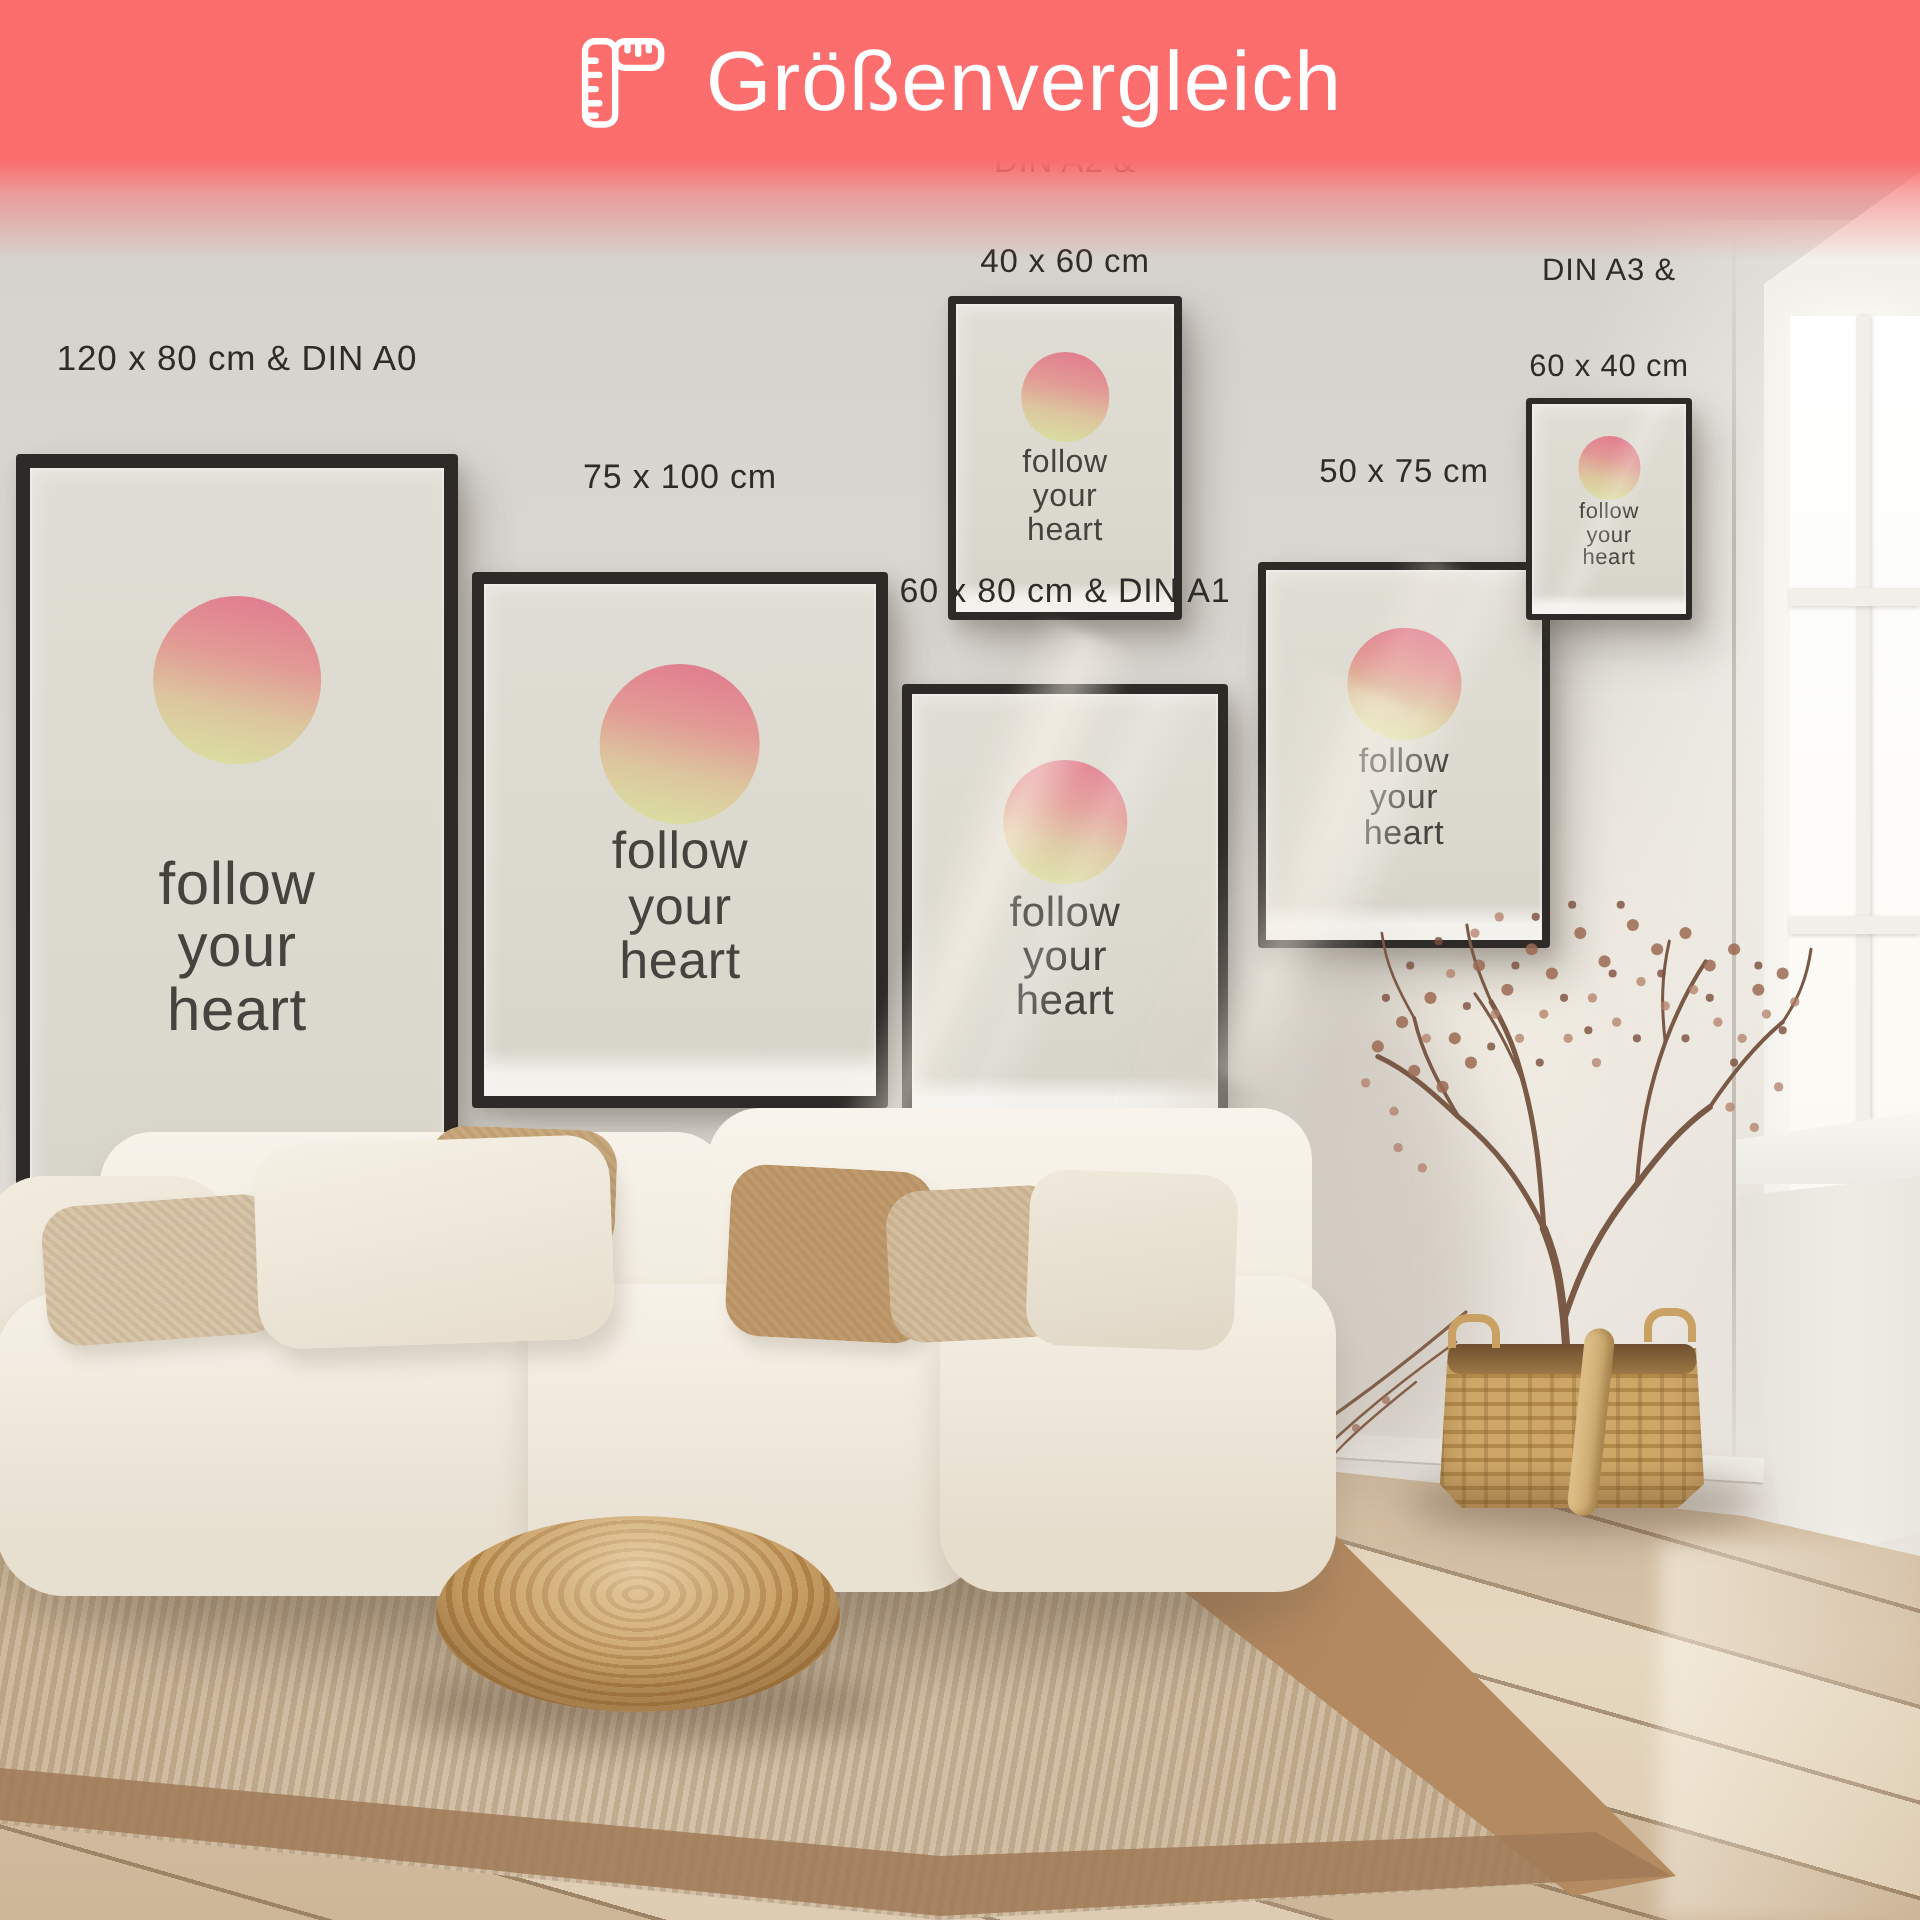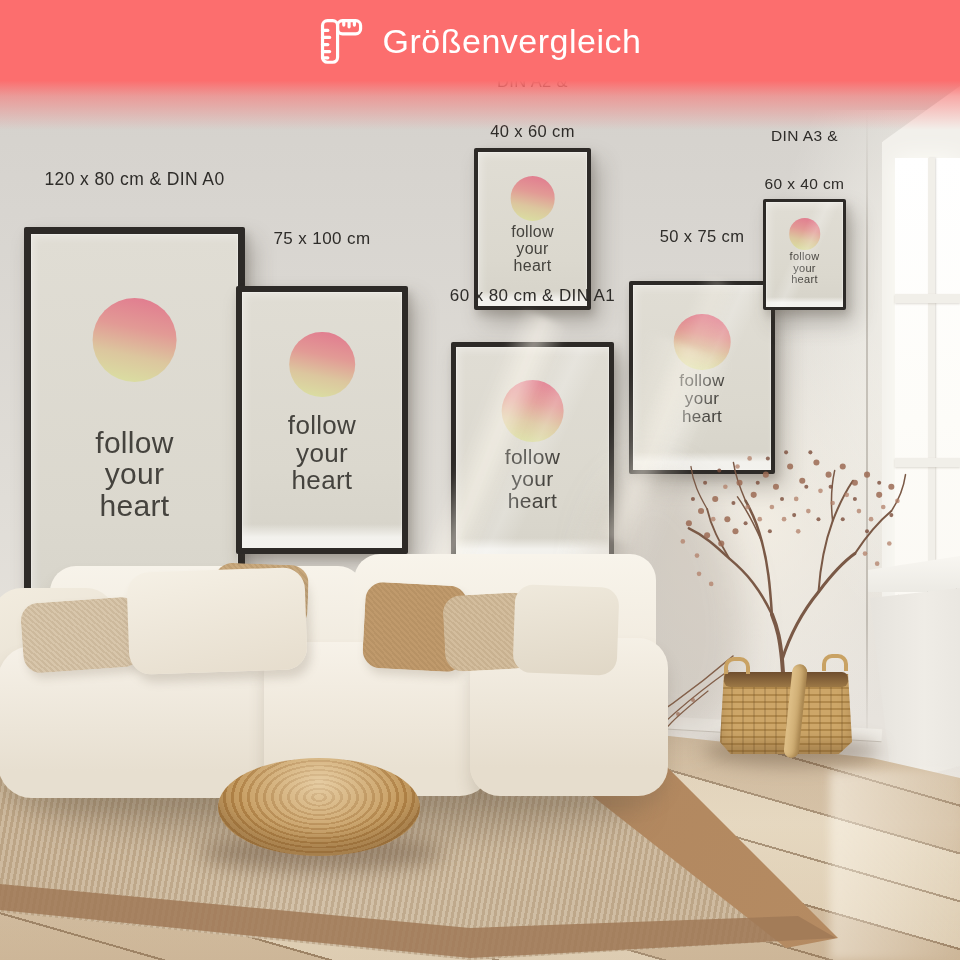--- a/index.html
+++ b/index.html
@@ -62,21 +62,21 @@
     background:#a07957;}
   .rug-sofa-shadow{left:30px;top:770px;width:610px;height:66px;z-index:4;border-radius:50%;
     background:rgba(95,80,62,.32);filter:blur(16px);}
 
   
   .banner{left:0;top:0;width:960px;height:130px;z-index:10;
     background:linear-gradient(180deg,#fc6e6e 0%,#fc6e6e 62%,rgba(252,110,110,.55) 74%,rgba(252,110,110,0) 100%);
     display:flex;align-items:flex-start;justify-content:center;}
   .banner-inner{position:static;display:flex;align-items:center;gap:18px;margin-top:12px;height:58px;}
   .banner-inner svg{position:static;display:block;}
-  .banner-title{position:static;color:#fff;font-size:34px;font-weight:500;letter-spacing:.5px;line-height:58px;}
+  .banner-title{position:static;color:#fff;font-size:42px;font-weight:500;letter-spacing:.5px;line-height:58px;}
 
   
   .pgroup{z-index:4;}
   .plabel{bottom:100%;left:50%;transform:translateX(-50%);margin-bottom:var(--lmb,6px);
     font-size:var(--lfs,16px);font-weight:500;letter-spacing:.4px;color:#2e2c29;
     text-align:center;line-height:1.3;white-space:nowrap;width:max-content;}
   .plabel span{position:static;display:block;margin-top:28px;}
   .frame{inset:0;background:#2d2a27;border-radius:2px;padding:var(--bw,4px);
     box-shadow:9px 13px 22px rgba(70,62,52,.28),3px 5px 9px rgba(70,62,52,.2);}
   .art{position:relative;width:100%;height:100%;overflow:hidden;
@@ -84,22 +84,22 @@
     box-shadow:inset 0 0 0 1px rgba(255,255,255,.28),inset 3px 3px 9px rgba(255,255,255,.35);}
   .circle{top:15.5%;left:50%;transform:translateX(-50%);width:41%;aspect-ratio:1;border-radius:50%;
     background:linear-gradient(192deg,#e1798f 2%,#e29a95 38%,#dcc69e 66%,#dadfa2 95%);}
   .quote{top:47%;left:0;width:100%;text-align:center;font-size:var(--qs,16px);
     line-height:1.05;letter-spacing:.3px;color:#45433e;font-weight:400;}
   .quote span{position:static;display:block;}
   .band{left:0;right:0;bottom:0;height:9.5%;
     background:linear-gradient(180deg,rgba(245,244,240,0),rgba(245,244,240,.92) 55%);}
   .reflect .art::after{content:"";position:absolute;inset:0;
     background:linear-gradient(115deg,transparent 40%,rgba(255,255,255,.22) 50%,transparent 60%);}
-  #pg1{left:24px;top:227px;width:221px;height:424px;padding-left:27px;--bw:7px;--qs:30px;--lfs:17.5px;--lmb:8px;}
-  #pg2{left:236px;top:286px;width:172px;height:268px;--bw:6px;--qs:26px;--lfs:17px;--lmb:8px;}
+  #pg1{left:8px;top:227px;width:221px;height:424px;padding-left:27px;--bw:7px;--qs:30px;--lfs:17.5px;--lmb:8px;}
+  #pg2{left:236px;top:286px;width:208px;height:268px;--bw:6px;--qs:26px;--lfs:17px;--lmb:8px;}
   #pg3{left:474px;top:148px;width:117px;height:162px;--bw:4px;--qs:16px;--lfs:16.5px;--lmb:6px;}
   #pg4{left:451px;top:342px;width:163px;height:221px;--bw:5px;--qs:21px;--lfs:17px;--lmb:7px;}
   #pg5{left:629px;top:281px;width:146px;height:193px;--bw:4px;--qs:17px;--lfs:16.5px;--lmb:6px;}
   #pg6{left:763px;top:199px;width:83px;height:111px;--bw:3px;--qs:11px;--lfs:15.5px;--lmb:5px;}
   #pg7{left:770px;top:374px;width:59px;height:84px;--bw:3px;--qs:8px;--lfs:15.5px;--lmb:5px;}
 
   
   .plant-wall-shadow{left:592px;top:470px;width:150px;height:270px;z-index:4;border-radius:50%;
     background:rgba(130,118,105,.22);filter:blur(18px);transform:rotate(-10deg);}
   .plant{left:645px;top:422px;width:270px;height:334px;z-index:5;}

